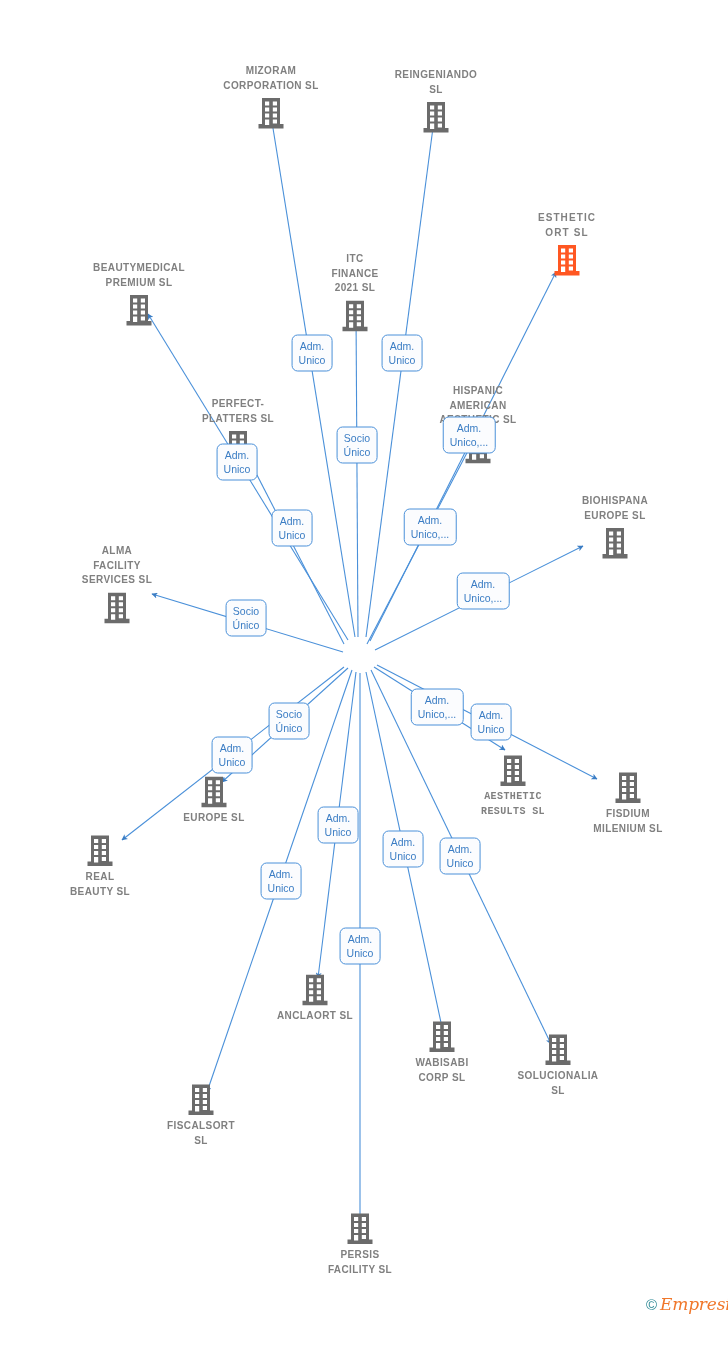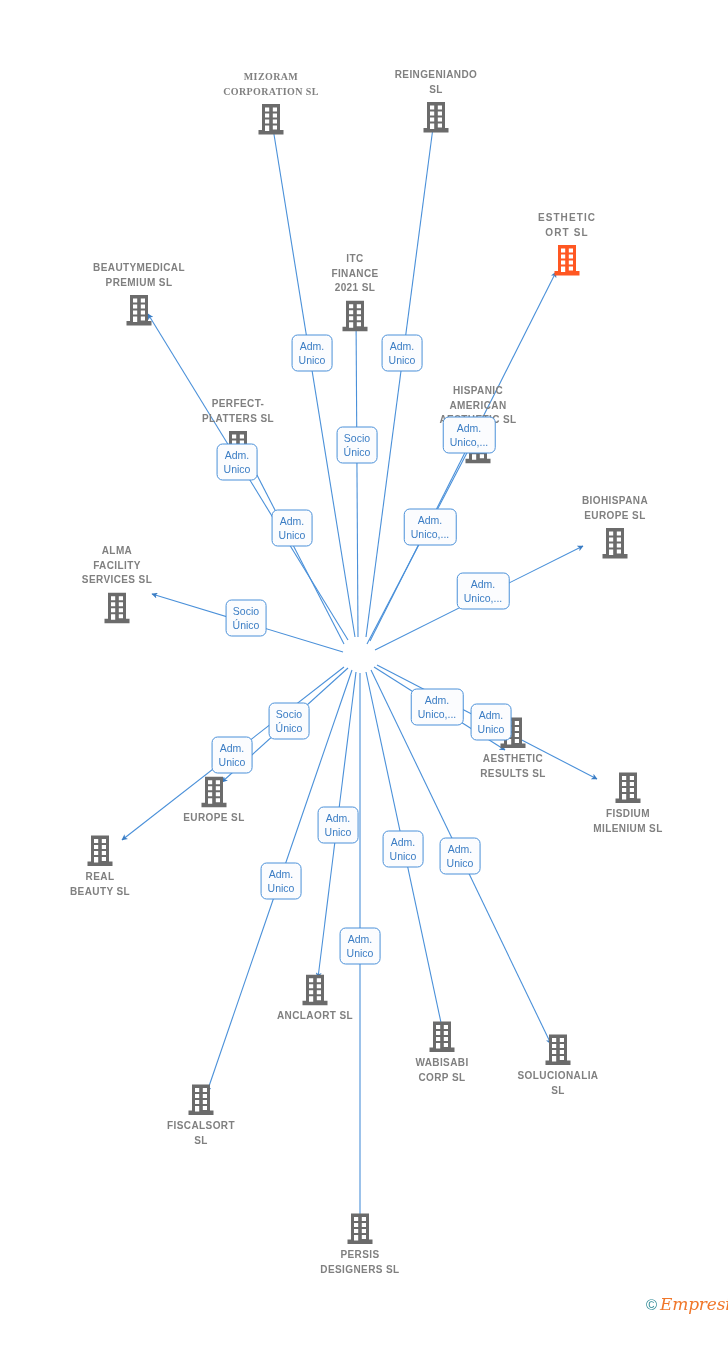--- a/index.html
+++ b/index.html
@@ -134,21 +134,21 @@
         <line x1="356" y1="672" x2="318" y2="978" stroke="#4A90D9" stroke-width="1.1" marker-end="url(#arrow)"></line>
         <line x1="360" y1="673" x2="360" y2="1222" stroke="#4A90D9" stroke-width="1.1" marker-end="url(#arrow)"></line>
         <line x1="366" y1="672" x2="443" y2="1032" stroke="#4A90D9" stroke-width="1.1" marker-end="url(#arrow)"></line>
         <line x1="371" y1="670" x2="551" y2="1044" stroke="#4A90D9" stroke-width="1.1" marker-end="url(#arrow)"></line>
         <line x1="374" y1="667" x2="505" y2="750" stroke="#4A90D9" stroke-width="1.1" marker-end="url(#arrow)"></line>
         <line x1="377" y1="665" x2="597" y2="779" stroke="#4A90D9" stroke-width="1.1" marker-end="url(#arrow)"></line>
       </g>
   </svg>
 
   <div id="nodes-layer">
-      <div class="node above" style="left: 271px; top: 103px; font-family: Liberation Serif, serif;">
+      <div class="node above" style="left: 271px; top: 97px;">
         <div class="node-label">MIZORAM
 CORPORATION SL</div>
         <div class="icon-wrap"><svg width="30" height="34" viewBox="0 0 30 34">
             <rect x="6" y="2" width="18" height="27" fill="#6B6B6B"></rect>
             <rect x="2.5" y="28" width="25" height="4.5" fill="#6B6B6B"></rect>
             <rect x="9" y="5.5" width="4.2" height="4" fill="#ffffff"></rect>
             <rect x="16.8" y="5.5" width="4.2" height="4" fill="#ffffff"></rect>
             <rect x="9" y="11.5" width="4.2" height="4" fill="#ffffff"></rect>
             <rect x="16.8" y="11.5" width="4.2" height="4" fill="#ffffff"></rect>
             <rect x="9" y="17.5" width="4.2" height="4" fill="#ffffff"></rect>
@@ -281,21 +281,21 @@
             <rect x="9" y="5.5" width="4.2" height="4" fill="#ffffff"></rect>
             <rect x="16.8" y="5.5" width="4.2" height="4" fill="#ffffff"></rect>
             <rect x="9" y="11.5" width="4.2" height="4" fill="#ffffff"></rect>
             <rect x="16.8" y="11.5" width="4.2" height="4" fill="#ffffff"></rect>
             <rect x="9" y="17.5" width="4.2" height="4" fill="#ffffff"></rect>
             <rect x="16.8" y="17.5" width="4.2" height="4" fill="#ffffff"></rect>
             <rect x="9" y="23.5" width="4.2" height="5.5" fill="#ffffff"></rect>
             <rect x="16.8" y="23.5" width="4.2" height="4" fill="#ffffff"></rect>
           </svg></div>
       </div>
-      <div class="node below" style="left: 513px; top: 748px;">
+      <div class="node below" style="left: 513px; top: 786px; font-family: Liberation Mono, monospace;">
         <div class="node-label">AESTHETIC
 RESULTS  SL</div>
         <div class="icon-wrap"><svg width="30" height="34" viewBox="0 0 30 34">
             <rect x="6" y="2" width="18" height="27" fill="#6B6B6B"></rect>
             <rect x="2.5" y="28" width="25" height="4.5" fill="#6B6B6B"></rect>
             <rect x="9" y="5.5" width="4.2" height="4" fill="#ffffff"></rect>
             <rect x="16.8" y="5.5" width="4.2" height="4" fill="#ffffff"></rect>
             <rect x="9" y="11.5" width="4.2" height="4" fill="#ffffff"></rect>
             <rect x="16.8" y="11.5" width="4.2" height="4" fill="#ffffff"></rect>
             <rect x="9" y="17.5" width="4.2" height="4" fill="#ffffff"></rect>
@@ -409,21 +409,21 @@
             <rect x="9" y="11.5" width="4.2" height="4" fill="#ffffff"></rect>
             <rect x="16.8" y="11.5" width="4.2" height="4" fill="#ffffff"></rect>
             <rect x="9" y="17.5" width="4.2" height="4" fill="#ffffff"></rect>
             <rect x="16.8" y="17.5" width="4.2" height="4" fill="#ffffff"></rect>
             <rect x="9" y="23.5" width="4.2" height="5.5" fill="#ffffff"></rect>
             <rect x="16.8" y="23.5" width="4.2" height="4" fill="#ffffff"></rect>
           </svg></div>
       </div>
       <div class="node below" style="left: 360px; top: 1244px;">
         <div class="node-label">PERSIS
-DESIGNERS SL</div>
+FACILITY SL</div>
         <div class="icon-wrap"><svg width="30" height="34" viewBox="0 0 30 34">
             <rect x="6" y="2" width="18" height="27" fill="#6B6B6B"></rect>
             <rect x="2.5" y="28" width="25" height="4.5" fill="#6B6B6B"></rect>
             <rect x="9" y="5.5" width="4.2" height="4" fill="#ffffff"></rect>
             <rect x="16.8" y="5.5" width="4.2" height="4" fill="#ffffff"></rect>
             <rect x="9" y="11.5" width="4.2" height="4" fill="#ffffff"></rect>
             <rect x="16.8" y="11.5" width="4.2" height="4" fill="#ffffff"></rect>
             <rect x="9" y="17.5" width="4.2" height="4" fill="#ffffff"></rect>
             <rect x="16.8" y="17.5" width="4.2" height="4" fill="#ffffff"></rect>
             <rect x="9" y="23.5" width="4.2" height="5.5" fill="#ffffff"></rect>

